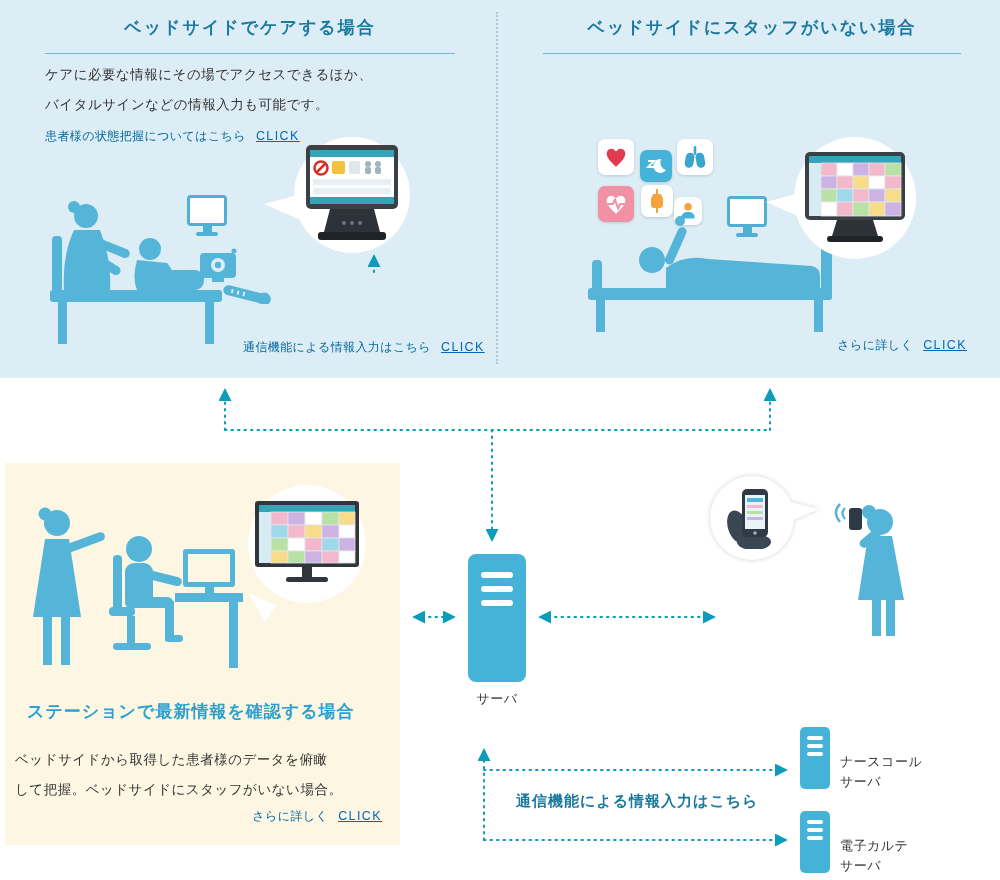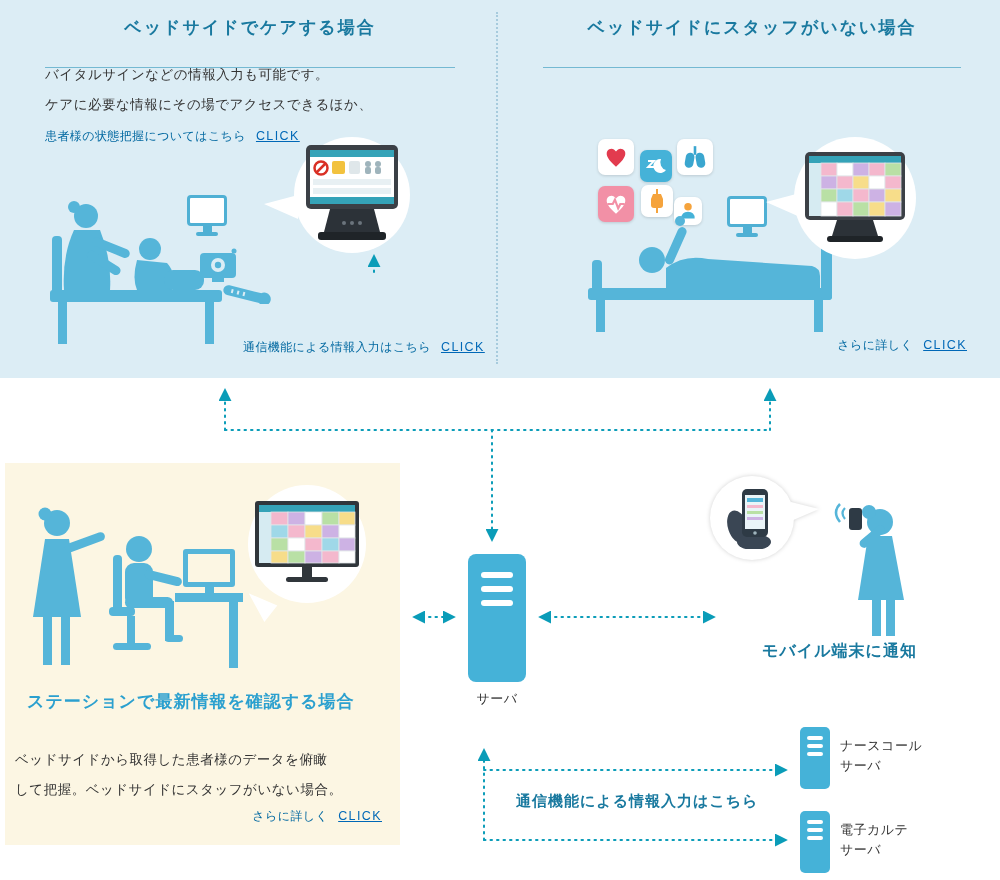--- a/index.html
+++ b/index.html
@@ -7,30 +7,30 @@
           font-family:"Liberation Sans","DejaVu Sans",sans-serif;color:#333;}
   .abs{position:absolute;}
 
   
   .top-panel{position:absolute;left:0;top:0;width:1000px;height:378px;background:#dcedf5;}
   .top-divider{position:absolute;left:496px;top:12px;height:352px;width:0;border-left:2px dotted #a7cbdd;}
   .station-panel{position:absolute;left:5px;top:463px;width:395px;height:382px;background:#fcf6e3;}
 
   
   .panel-title{position:absolute;font-size:17px;font-weight:bold;color:#19799f;text-align:center;
-               letter-spacing:2px;padding-bottom:28px;border-bottom:1px solid #74b9d2;}
+               letter-spacing:2px;padding-bottom:14px;border-bottom:1px solid #74b9d2;}
   .body-text{position:absolute;font-size:13.5px;color:#333;line-height:30px;letter-spacing:.5px;}
   .caption{position:absolute;font-size:12px;color:#333;line-height:1.7;letter-spacing:.3px;}
   .link-line{position:absolute;display:flex;align-items:baseline;white-space:nowrap;}
   .small-note{font-size:12px;color:#0369a1;letter-spacing:.4px;}
   .click-link{font-size:12.5px;color:#0068b7;text-decoration:underline;letter-spacing:1.4px;margin-left:10px;cursor:pointer;}
   .station-title{position:absolute;font-size:17px;font-weight:bold;color:#2ba0cf;letter-spacing:1px;}
   .blue-label{position:absolute;font-weight:bold;color:#19799f;}
   .server-label{position:absolute;font-size:13px;color:#333;text-align:center;line-height:1.7;letter-spacing:.5px;}
-  .sys-label{position:absolute;font-size:13px;color:#333;line-height:1.55;letter-spacing:.5px;}
+  .sys-label{position:absolute;font-size:13px;color:#333;line-height:1.55;letter-spacing:.5px;margin-top:16px;}
   sup{font-size:8px;}
 
   
   .mon{position:absolute;width:42px;}
   .mon .scr{width:34px;height:25px;background:#fff;border:3px solid #4fb0d4;border-radius:4px;margin:0 auto;}
   .mon .stand{width:9px;height:6px;background:#4fb0d4;margin:0 auto;}
   .mon .base{width:22px;height:4px;background:#4fb0d4;border-radius:2px;margin:0 auto;}
 
   
   .bubble{position:absolute;background:#fff;border-radius:50%;display:flex;align-items:center;justify-content:center;}
@@ -45,22 +45,22 @@
 </head>
 <body>
 
 <div class="canvas">
 
   <section class="top-panel">
     <div class="top-divider"></div>
 
     <div class="panel-title" style="left:45px;top:16px;width:410px;">ベッドサイドでケアする場合</div>
     <div class="body-text" style="left:45px;top:60px;">
+      <div>ケアに必要な情報にその場でアクセスできるほか、</div>
       <div>バイタルサインなどの情報入力も可能です。</div>
-      <div>ケアに必要な情報にその場でアクセスできるほか、</div>
     </div>
     <div class="link-line" style="left:45px;top:128px;">
       <span class="small-note">患者様の状態把握についてはこちら</span>
       <a class="click-link">CLICK</a>
     </div>
 
     <svg class="abs" style="left:24px;top:186px;" width="205" height="160" viewBox="0 0 205 160">
       <g fill="#55b5d9">
         <circle cx="62" cy="30" r="12"></circle>
           <circle cx="50" cy="21" r="6"></circle>
@@ -286,21 +286,21 @@
             <rect x="33" y="50" width="17" height="12" fill="#b9e0a5"></rect>
           <rect x="50" y="50" width="17" height="12" fill="#cdb2e4"></rect>
             <rect x="67" y="50" width="17" height="12" fill="#f4b8cd"></rect>
           <rect x="84" y="50" width="16" height="12" fill="#ffffff"></rect>
         </g>
         <rect x="47" y="66" width="10" height="10" fill="#30363b"></rect>
         <rect x="31" y="76" width="42" height="5" rx="2.5" fill="#30363b"></rect>
       </svg>
     </div>
 
-    <div class="station-title" style="left:22px;top:227px;font-family:Liberation Mono, monospace;">ステーションで最新情報を確認する場合</div>
+    <div class="station-title" style="left:22px;top:237px;font-family:Liberation Mono, monospace;">ステーションで最新情報を確認する場合</div>
     <div class="body-text" style="left:10px;top:282px;">
       <div>ベッドサイドから取得した患者様のデータを俯瞰</div>
       <div>して把握。ベッドサイドにスタッフがいない場合。</div>
     </div>
     <div class="link-line" style="right:18px;top:345px;">
       <span class="small-note">さらに詳しく</span>
       <a class="click-link">CLICK</a>
     </div>
   </section>
 
@@ -335,21 +335,20 @@
       <path d="M13 10 q-5 5 0 11" stroke="#55b5d9" stroke-width="2.2" fill="none"></path>
       <rect x="17" y="10" width="13" height="22" rx="3" fill="#2e3a45"></rect>
       <circle cx="48" cy="24" r="13"></circle>
         <circle cx="37" cy="14" r="7"></circle>
       <rect x="24" y="28" width="30" height="9" rx="4.5" transform="rotate(-40 48 34)"></rect>
       <path d="M36 38 L60 38 L72 102 L26 102 Z"></path>
       <rect x="40" y="102" width="9" height="36"></rect>
       <rect x="54" y="102" width="9" height="36"></rect>
     </g>
   </svg>
-  <div class="blue-label" style="left:737px;top:641px;width:205px;font-size:16px;text-align:center;letter-spacing:1px;">モバイル端末に通知</div>
 
   <div class="blue-label" style="left:516px;top:792px;font-size:15px;letter-spacing:1px;">通信機能による情報入力はこちら</div>
 
   <svg class="abs" style="left:800px;top:727px;" width="30" height="62" viewBox="0 0 30 62">
     <rect x="0" y="0" width="30" height="62" rx="5" fill="#45b2d8"></rect>
     <rect x="7" y="9" width="16" height="4" rx="2" fill="#fff"></rect>
     <rect x="7" y="17" width="16" height="4" rx="2" fill="#fff"></rect>
     <rect x="7" y="25" width="16" height="4" rx="2" fill="#fff"></rect>
   </svg>
   <div class="sys-label" style="left:840px;top:736px;">

